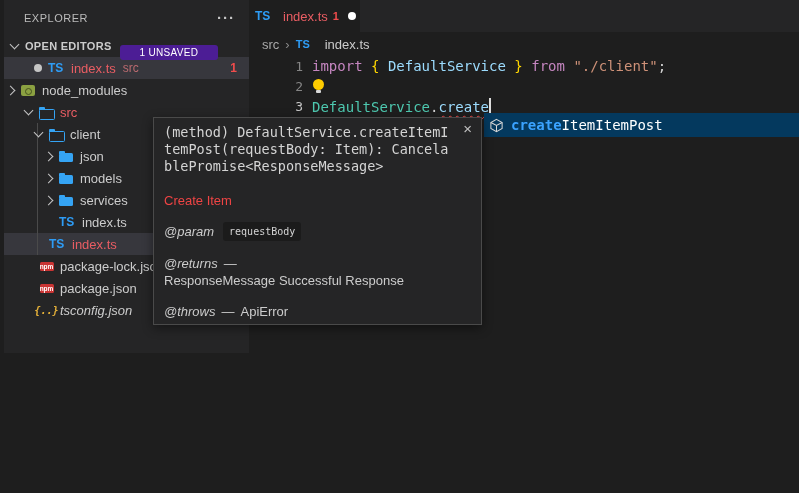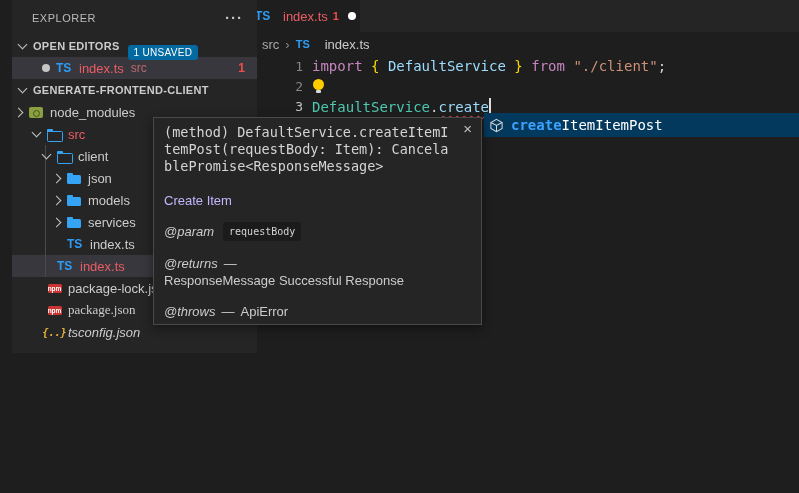--- a/index.html
+++ b/index.html
@@ -5,25 +5,25 @@
   * { box-sizing: border-box; }
   html,body { margin:0; padding:0; }
   body {
     width:799px; height:493px; overflow:hidden; position:relative;
     background:#1e1e1e; color:#cccccc;
     font-family:"Liberation Sans", sans-serif;
   }
   .app { position:absolute; inset:0; }
 
   
-  .sidebar { position:absolute; left:12px; top:0; width:245px; height:353px; background:#252526; z-index:1; }
+  .sidebar { position:absolute; left:4px; top:0; width:245px; height:353px; background:#252526; z-index:1; }
   .sb-title-row { height:35px; display:flex; align-items:center; padding:0 14px 0 20px; font-size:11px; letter-spacing:.5px; color:#bbbbbb; }
   .more { margin-left:auto; color:#c5c5c5; font-size:15px; font-weight:bold; letter-spacing:1px; cursor:pointer; line-height:10px; }
   .section-header { height:22px; display:flex; align-items:center; font-weight:bold; font-size:11px; color:#cccccc; padding-left:4px; letter-spacing:.3px; cursor:pointer; }
-  .badge { background:#0369a1; color:#ffffff; font-size:10px; font-weight:normal; border-radius:3px; padding:2px 6px; margin-left:8px; letter-spacing:.3px;margin-top:13px; }
+  .badge { background:#4c1d95; color:#ffffff; font-size:10px; font-weight:normal; border-radius:3px; padding:2px 20px; margin-left:8px; letter-spacing:.3px;margin-top:13px; }
 
   .chev { width:7px; height:7px; border-right:1.4px solid #c5c5c5; border-bottom:1.4px solid #c5c5c5; display:inline-block; flex:none; margin:0 7px 0 3px; }
   .chev.expanded  { transform:rotate(45deg); margin-top:-3px; }
   .chev.collapsed { transform:rotate(-45deg); }
   .chev.none { border:none; }
 
   .oe-row { height:22px; display:flex; align-items:center; padding-left:30px; font-size:13px; background:#37373d; cursor:pointer; }
   .mod-dot { width:8px; height:8px; border-radius:50%; background:#c5c5c5; flex:none; margin-right:6px; }
   .mod-dot.white { background:#ffffff; margin:0 0 0 4px; }
   .oe-name { margin-left:0; }
@@ -74,21 +74,21 @@
   .t-err { text-decoration:underline wavy var(--error-red); text-decoration-thickness:1px; text-underline-offset:3px; }
   .cursor { display:inline-block; width:2px; height:17px; background:#dcdcdc; }
   .bulb { position:relative; width:14px; height:16px; display:inline-block; cursor:pointer; }
   .bulb::before { content:""; position:absolute; left:1px; top:1px; width:11px; height:11px; border-radius:50%; background:var(--lightbulb-yellow); }
   .bulb::after { content:""; position:absolute; left:4px; top:12px; width:5px; height:3px; background:#d9d9d9; border-radius:1px; }
 
   
   .hover-popup { position:absolute; left:153px; top:117px; width:329px; height:208px; background:#252526; border:1px solid #4a4a4a; z-index:5; box-shadow:0 3px 10px rgba(0,0,0,.45); padding:6px 10px; font-size:13px; color:#cccccc; }
   .hover-sig { font-family:"DejaVu Sans Mono",monospace; font-size:13.5px; color:#d4d4d4; line-height:17px; }
   .hover-close { position:absolute; top:3px; right:9px; color:#c0c0c0; font-size:15px; cursor:pointer; line-height:15px; }
-  .hover-desc { margin-top:18px; color:#c4b5fd; }
+  .hover-desc { margin-top:18px; color:#ef4444; }
   .hover-tag { margin-top:14px; display:flex; align-items:center; flex-wrap:wrap; line-height:17px; }
   .tag-label { font-style:italic; }
   .chip { font-family:"DejaVu Sans Mono",monospace; background:#1b1b1b; border-radius:3px; padding:1px 6px; margin-left:9px; font-size:10px; color:#d4d4d4; }
   .dash { margin:0 6px; }
 
   
   .suggest { position:absolute; left:484px; top:113px; right:0; z-index:4; }
   .suggest-row { height:24px; background:var(--suggest-selected-bg); display:flex; align-items:center; padding:0 5px; font-family:"DejaVu Sans Mono",monospace; font-size:14px; color:#ffffff; cursor:pointer; }
   .suggest-row .kind-icon { margin-right:7px; flex:none; display:inline-flex; }
   .sug-match { color:var(--match-blue); font-weight:bold; }
@@ -112,24 +112,20 @@
     </div>
 
     <div class="oe-row">
       <span class="mod-dot"></span>
       <span class="icon tsicon"></span>
       <span class="oe-name err">index.ts</span>
       <span class="oe-desc">src</span>
       <span class="count">1</span>
     </div>
 
-    <div class="section-header">
-      <span class="chev expanded"></span>
-      <span>GENERATE-FRONTEND-CLIENT</span>
-    </div>
 
     <div id="tree">
       <div class="indent-guide"></div>
     <div class="trow" style="">
           <span class="chev collapsed"></span>
           <span class="icon nodefolder"></span>
           <span class="tlabel">node_modules</span>
         </div>
         <div class="trow" style="padding-left: 18px;">
           <span class="chev expanded"></span>
@@ -164,21 +160,21 @@
         <div class="trow selected" style="padding-left: 28px;">
           <span class="chev none"></span>
           <span class="icon tsicon"></span>
           <span class="tlabel err">index.ts</span>
         </div>
         <div class="trow" style="padding-left: 18px;">
           <span class="chev none"></span>
           <span class="icon npmicon"></span>
           <span class="tlabel">package-lock.json</span>
         </div>
-        <div class="trow" style="padding-left: 18px; font-family: Liberation Serif, serif;">
+        <div class="trow" style="padding-left: 18px;">
           <span class="chev none"></span>
           <span class="icon npmicon"></span>
           <span class="tlabel">package.json</span>
         </div>
         <div class="trow" style="padding-left: 18px; font-style: italic;">
           <span class="chev none"></span>
           <span class="icon jsonicon"></span>
           <span class="tlabel">tsconfig.json</span>
         </div>
       </div>

